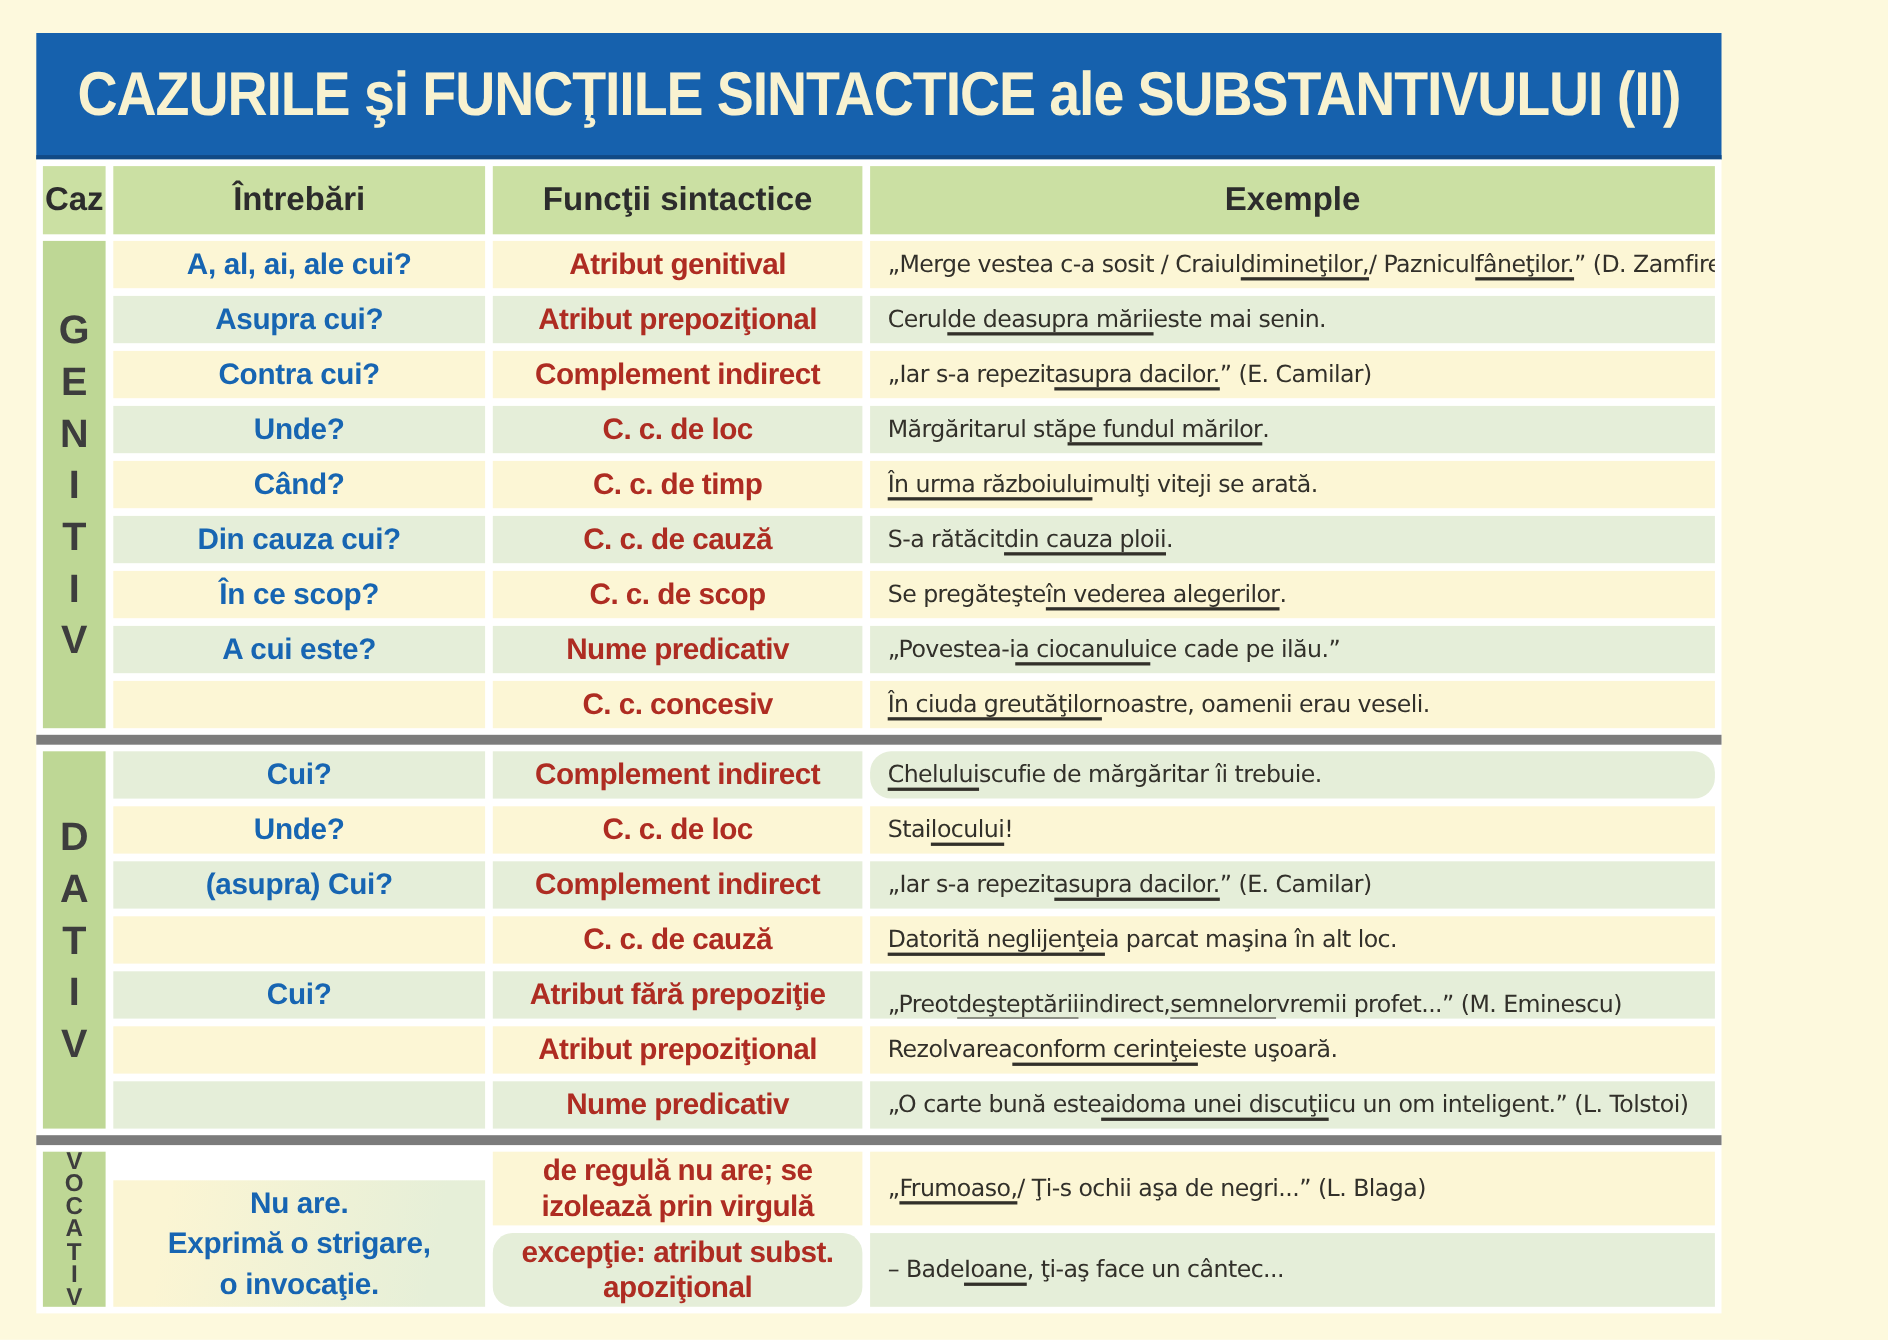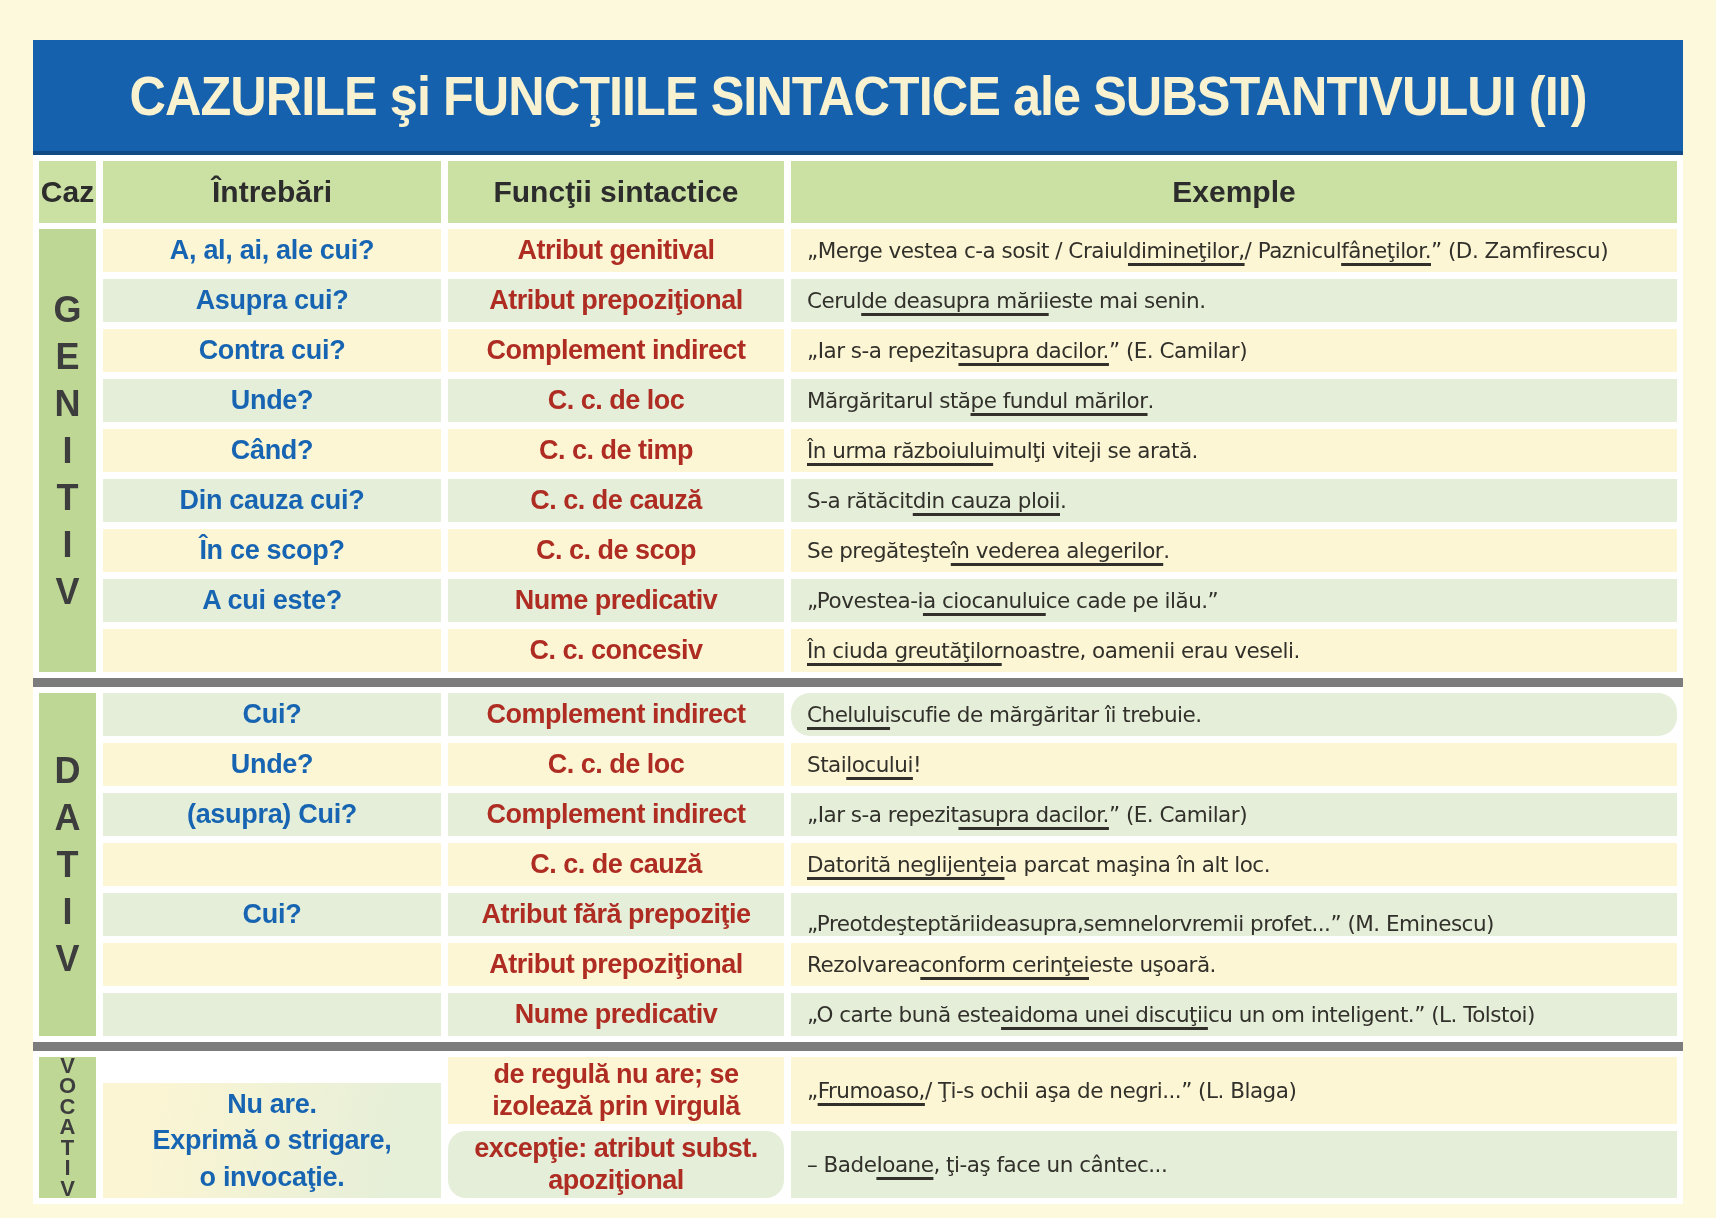--- a/index.html
+++ b/index.html
@@ -1,21 +1,21 @@
 <!DOCTYPE html>
 <html><head>
 <meta charset="utf-8">
 <style>
   html,body{margin:0;padding:0;}
   body{
     width:1716px;height:1218px;overflow:hidden;position:relative;
     background:#fdf9dd;
     font-family:"Liberation Sans", sans-serif;
   }
-  .poster{position:absolute;left:33px;top:40px;width:1650px;}
+  .poster{position:absolute;left:33px;top:30px;width:1532px;}
   .title-bar{
     height:111px;background:#1661ad;border-bottom:4px solid #114a85;
     display:flex;align-items:center;justify-content:center;
   }
   .title-bar h1{
     margin:0;color:#f8f2d0;font-size:52px;font-weight:bold;letter-spacing:-1px;
     transform:scale(.97,1.08);white-space:nowrap;
   }
   .grammar-table{
     background:#ffffff;padding:6px;display:flex;flex-direction:column;gap:6px;
@@ -177,21 +177,21 @@
         <div class="cell fcell bg-cream" style="grid-area: 4 / 3;">C. c. de cauză</div>
         <div class="cell ecell bg-cream" style="grid-area: 4 / 4;">
           <span class="u">Datorită neglijenţei</span>
           <span> a parcat maşina în alt loc.</span>
         </div>
         <div class="cell qcell bg-green" style="grid-area: 5 / 2;">Cui?</div>
         <div class="cell fcell bg-green" style="grid-area: 5 / 3;">Atribut fără prepoziţie</div>
         <div class="cell ecell bg-green" style="grid-area: 5 / 4; align-items: flex-end;">
           <span>„Preot </span>
           <span class="u">deşteptării</span>
-          <span> deasupra, </span>
+          <span> indirect, </span>
           <span class="u">semnelor</span>
           <span> vremii profet...” (M. Eminescu)</span>
         </div>
         <div class="cell qcell bg-cream" style="grid-area: 6 / 2;"></div>
         <div class="cell fcell bg-cream" style="grid-area: 6 / 3;">Atribut prepoziţional</div>
         <div class="cell ecell bg-cream" style="grid-area: 6 / 4;">
           <span>Rezolvarea </span>
           <span class="u">conform cerinţei</span>
           <span> este uşoară.</span>
         </div>

